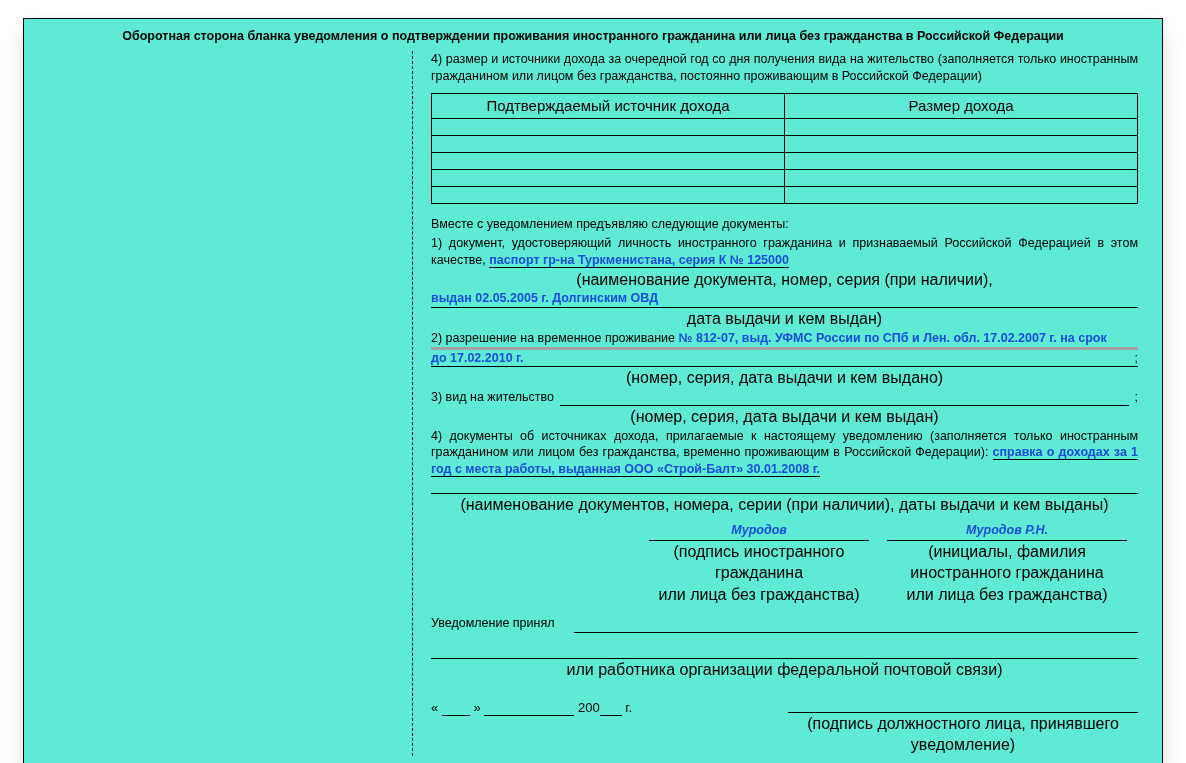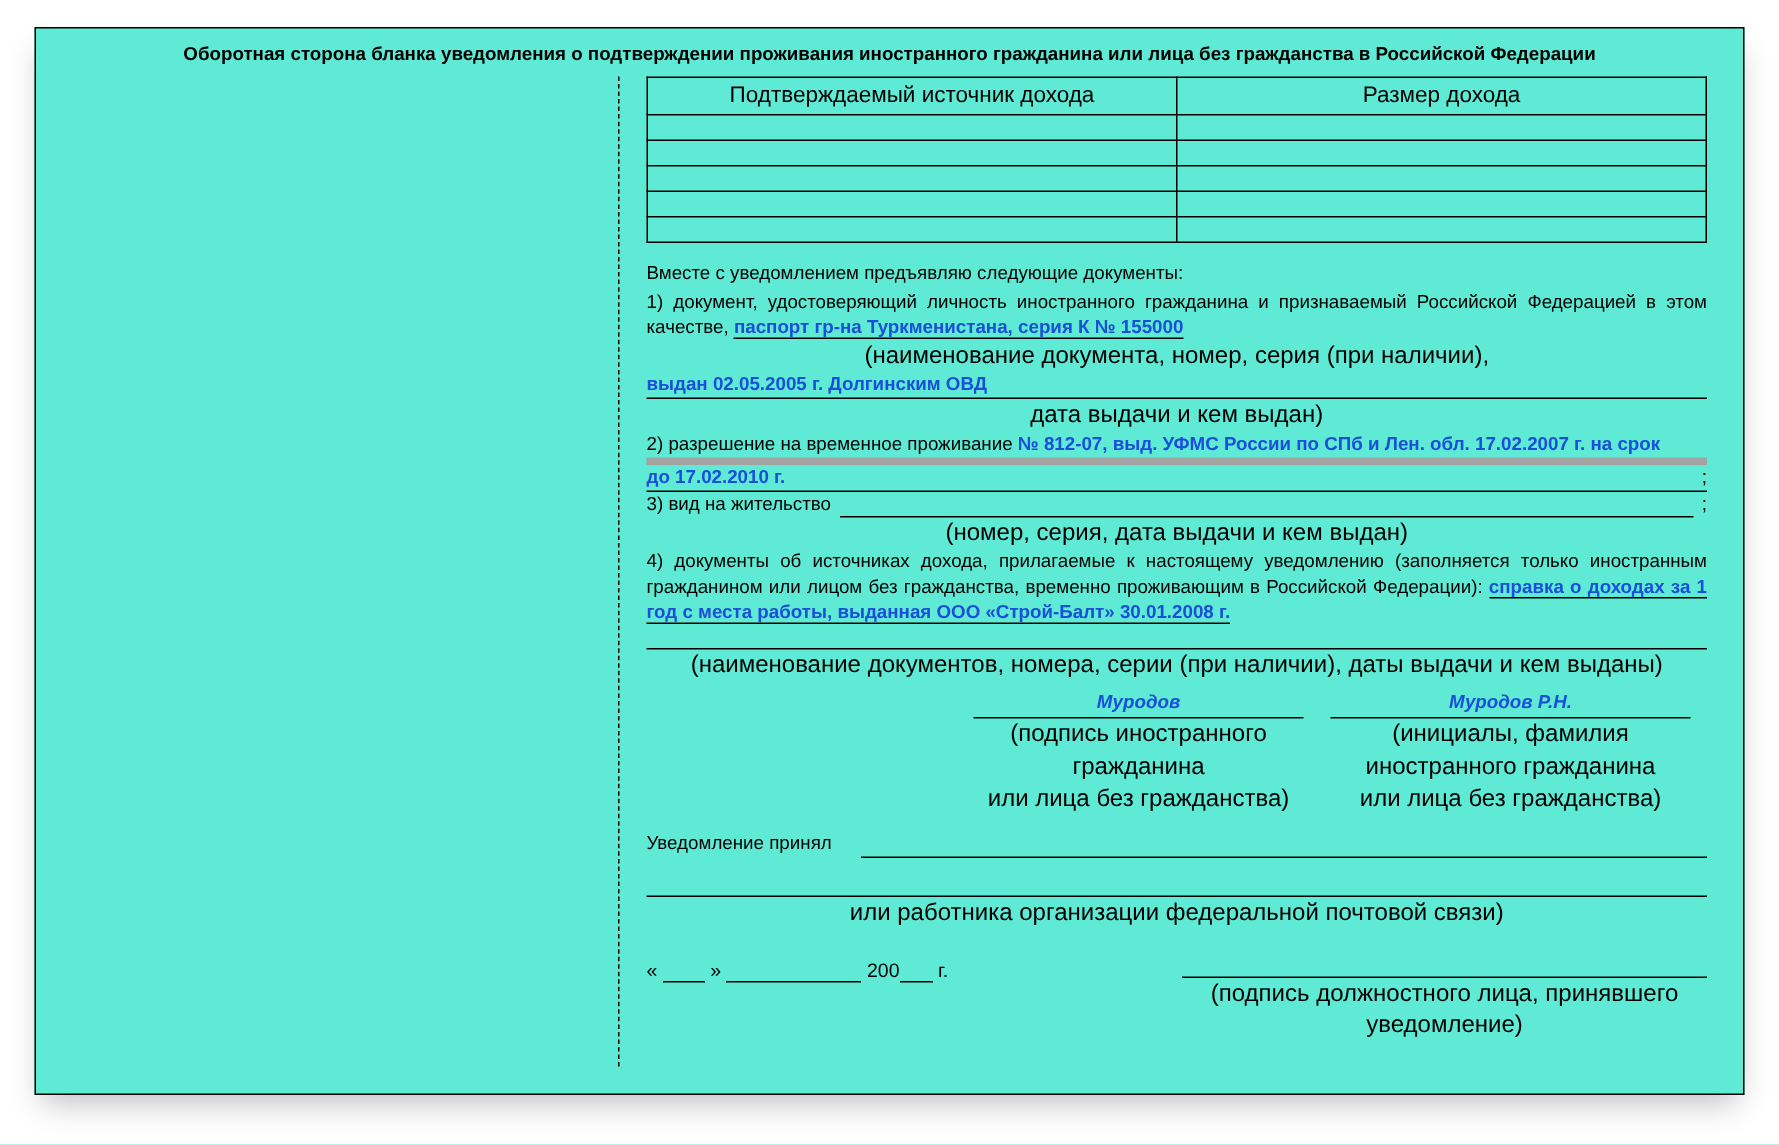--- a/index.html
+++ b/index.html
@@ -133,20 +133,21 @@
 <body>
 
 <div class="page">
   <div class="header">Оборотная сторона бланка уведомления о подтверждении проживания иностранного гражданина или лица без гражданства в Российской Федерации</div>
 
   <div class="columns">
     <div class="left-col"></div>
 
     <div class="right-col">
 
+      <div class="paragraph">4) размер и источники дохода за очередной год со дня получения вида на жительство (заполняется только иностранным гражданином или лицом без гражданства, постоянно проживающим в Российской Федерации)</div>
 
       <table class="income">
         <tbody>
             <tr>
           <th style="width:50%">Подтверждаемый источник дохода</th>
           <th style="width:50%">Размер дохода</th>
         </tr>
         <tr>
               <td></td>
               <td></td>
@@ -167,34 +168,35 @@
               <td></td>
               <td></td>
             </tr>
       </tbody>
         </table>
 
       <div class="mb2">Вместе с уведомлением предъявляю следующие документы:</div>
 
       <div class="just">
         <span>1) документ, удостоверяющий личность иностранного гражданина и признаваемый Российской Федерацией в этом качестве, </span>
-        <span class="blue inline-under">паспорт гр-на Туркменистана, серия К № 155000</span>
+        <span class="blue inline-under">паспорт гр-на Туркменистана, серия К № 125000</span>
       </div>
       <span class="hint">(наименование документа, номер, серия (при наличии),</span>
       <div class="underline-full">
         <span class="blue">выдан  02.05.2005 г. Долгинским ОВД</span>
       </div>
       <span class="hint">дата выдачи и кем выдан)</span>
 
-      <div class="just" style="border-bottom:5px solid #a3a3a3;">
+      <div class="just" style="border-bottom:3px solid #a3a3a3;">
         <span>2) разрешение на временное проживание </span><span class="blue">№ 812-07, выд. УФМС России по СПб и Лен. обл. 17.02.2007 г. на срок</span>
       </div>
       <div class="underline-full">
         <span class="blue">до 17.02.2010 г.</span><span style="float:right">;</span>
       </div>
+      <span class="hint">(номер, серия, дата выдачи и кем выдано)</span>
 
       <div style="display:flex;align-items:flex-end;gap:6px;">
         <span style="white-space:nowrap">3) вид на жительство</span>
         <span class="underline-full" style="flex:1"></span>
           <span>;</span>
       </div>
       <span class="hint">(номер, серия, дата выдачи и кем выдан)</span>
 
       <div class="just">
         <span>4) документы об источниках дохода, прилагаемые к настоящему уведомлению (заполняется только иностранным гражданином или лицом без гражданства, временно проживающим в Российской Федерации): </span>

